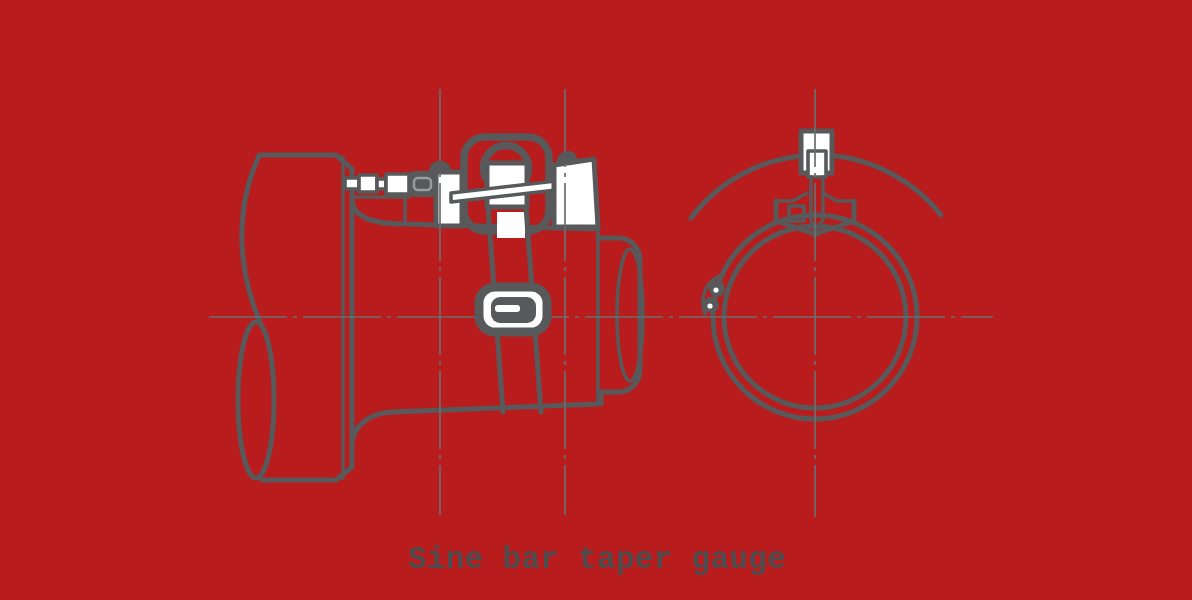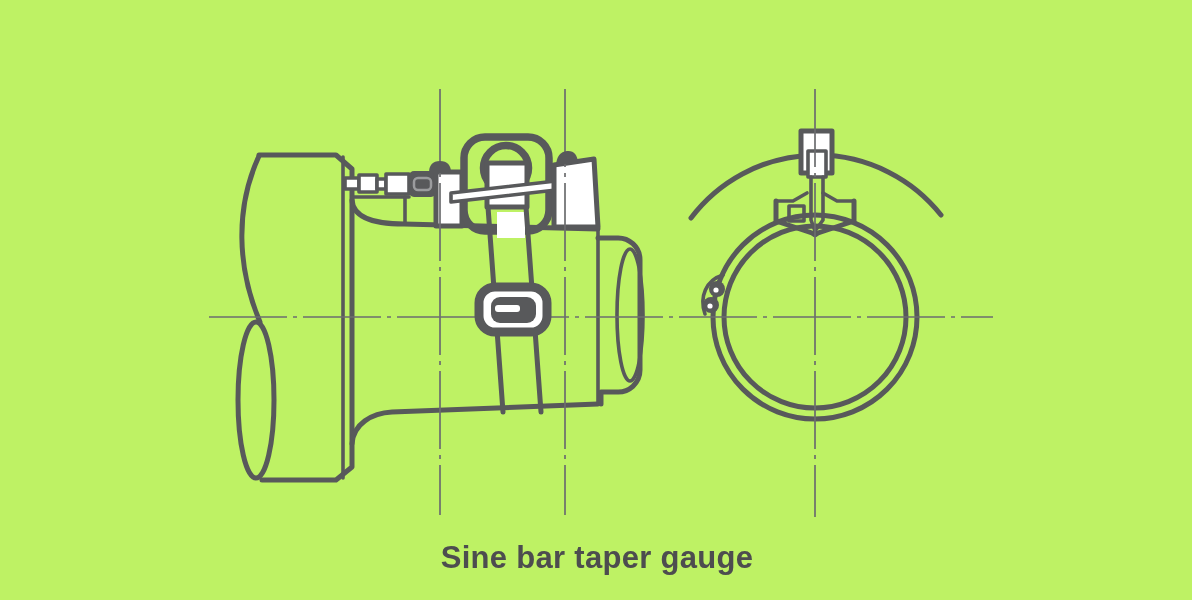--- a/index.html
+++ b/index.html
@@ -1,17 +1,17 @@
 <!DOCTYPE html>
 <html><head>
 <meta charset="utf-8">
 <style>
   html,body{margin:0;padding:0;background:#ffffff;}
-  .page{position:relative;width:1192px;height:600px;background:#bef264;overflow:hidden;
-        font-family:Liberation Sans, sans-serif;}
+  .page{position:relative;width:1192px;height:600px;background:#b91c1c;overflow:hidden;
+        font-family:Liberation Mono, monospace;}
   svg{position:absolute;left:0;top:0;}
   
   .s5{fill:none;stroke:#58595b;stroke-width:5;stroke-linecap:round;stroke-linejoin:round;}
   .s4{fill:none;stroke:#58595b;stroke-width:3.6;stroke-linecap:round;stroke-linejoin:round;}
   .s7{fill:none;stroke:#58595b;stroke-width:7.5;stroke-linecap:round;stroke-linejoin:round;}
   .wf{fill:#ffffff;stroke:#58595b;stroke-width:5;stroke-linejoin:round;}
   .wf4{fill:#ffffff;stroke:#58595b;stroke-width:3.6;stroke-linejoin:round;}
   .dk{fill:#58595b;stroke:none;}
   .cl{fill:none;stroke:#6c6d6f;stroke-width:1.7;stroke-dasharray:78 6 4 6;}
   .caption{font-weight:bold;font-size:31px;letter-spacing:0.3px;}

